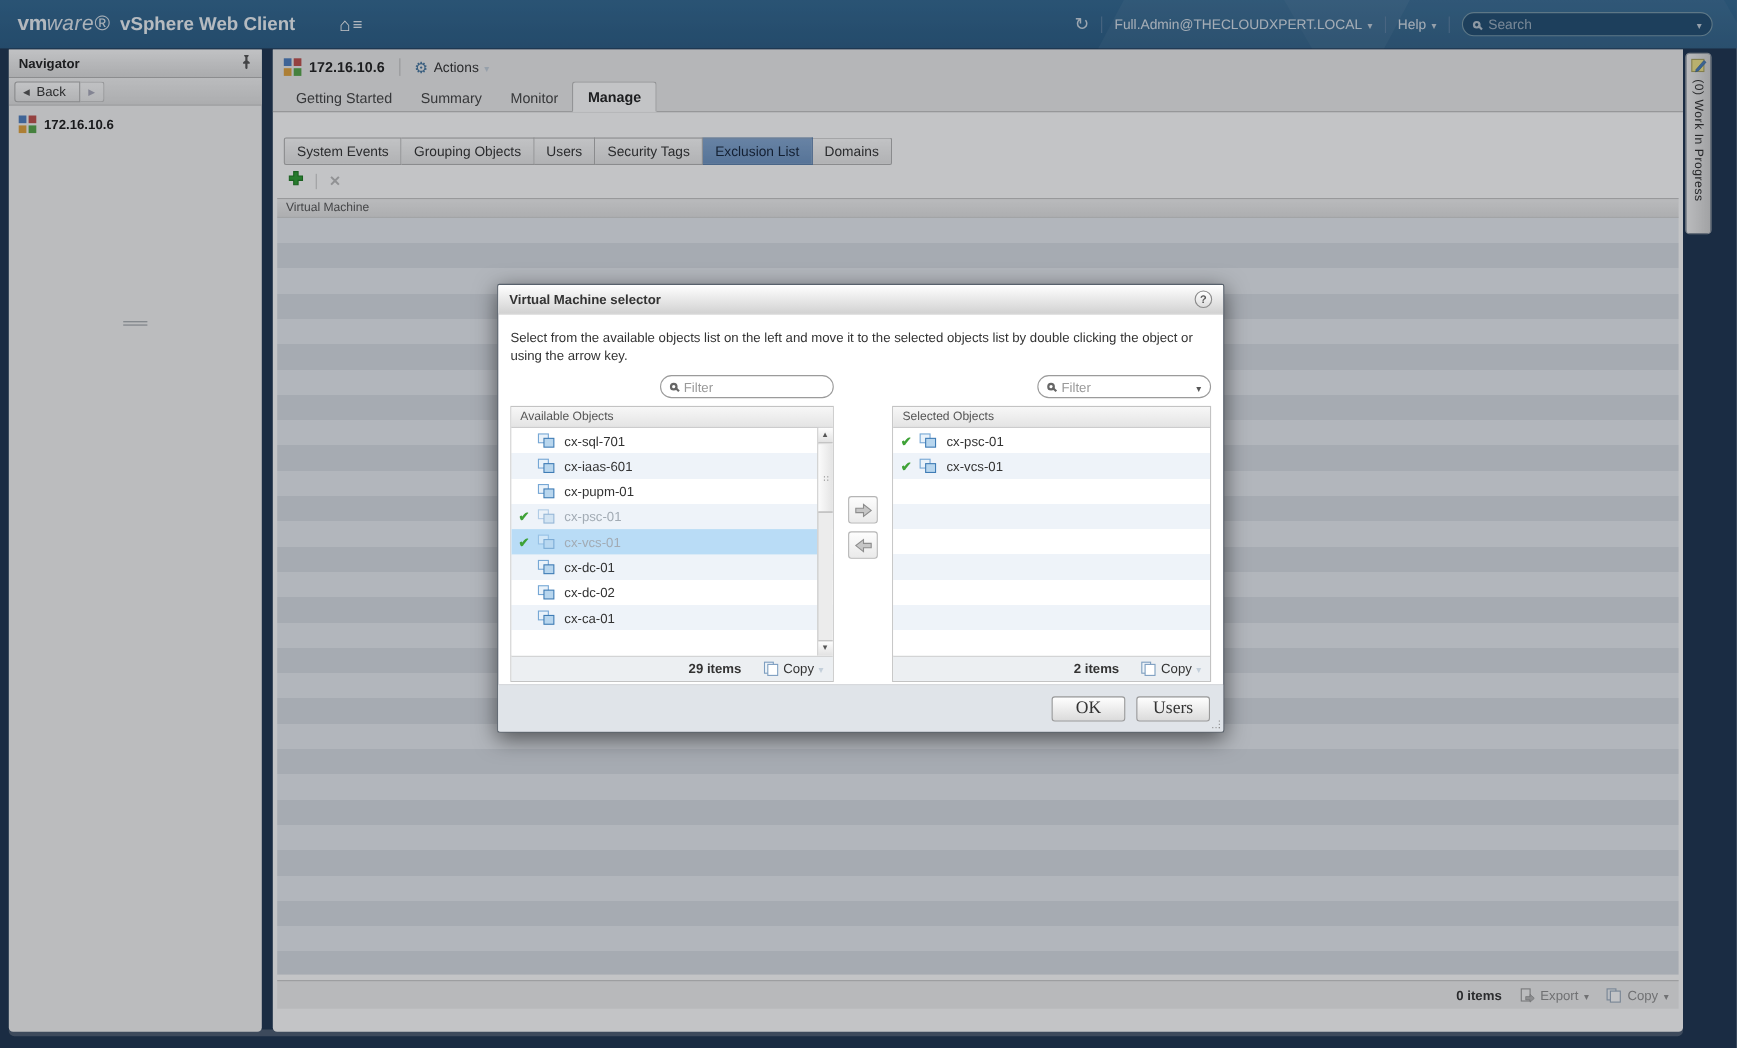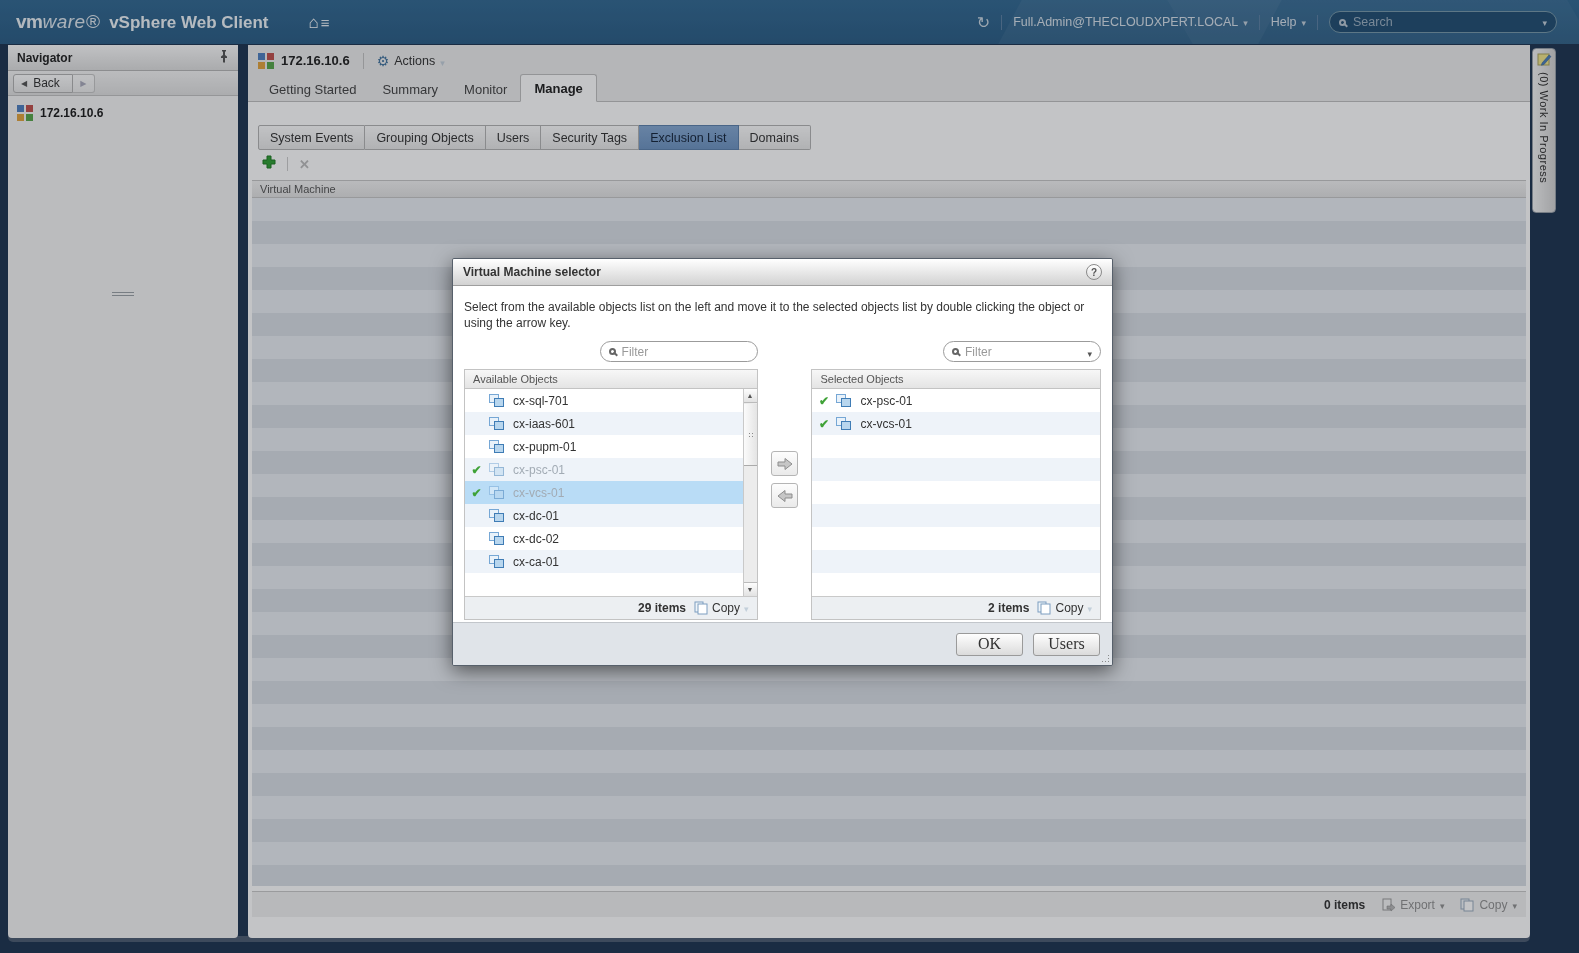--- a/index.html
+++ b/index.html
@@ -150,21 +150,21 @@
   .sc-up,.sc-dn { position:absolute; left:0; right:0; height:14px; background:linear-gradient(#fdfdfd,#e2e2e2);
                   text-align:center; font-size:7px; color:#555; line-height:14px; }
   .sc-up { top:0; border-bottom:1px solid #bbb; } .sc-up::before { content:'▲'; }
   .sc-dn { bottom:0; border-top:1px solid #bbb; } .sc-dn::before { content:'▼'; }
   .sc-thumb { position:absolute; left:0; right:0; top:15px; height:62px;
               background:linear-gradient(90deg,#fbfbfb,#e4e4e4); border-bottom:1px solid #aaa;
               display:flex; align-items:center; justify-content:center; }
   .grip4 { width:1px; height:1px; background:#8a8a8a;
            box-shadow:3px 0 #8a8a8a, 0 3px #8a8a8a, 3px 3px #8a8a8a; margin:-2px 0 0 -2px; }
   .list-foot { height:23px; background:#eceff2; border-top:1px solid #c9c9c9; display:flex;
-               align-items:center; justify-content:flex-end; gap:8px; padding:0 8px; font-size:12px; color:#333; }
+               align-items:center; justify-content:flex-end; gap:20px; padding:0 8px; font-size:12px; color:#333; }
   .list-foot .cnt { font-size:12px; }
   .copyg { display:flex; align-items:center; gap:4px; color:#333; }
   .arrows { width:54px; display:flex; flex-direction:column; align-items:center; gap:7px; padding-top:82px; }
   .abtn { width:27px; height:25px; border:1px solid #b5b5b5; border-radius:3px;
           background:linear-gradient(#fdfdfd,#eaeaea); display:flex; align-items:center; justify-content:center; }
   .dlg-foot { height:43px; background:#e0e4e9; border-top:1px solid #c2c6cb; display:flex; align-items:center;
               justify-content:flex-end; gap:10px; padding:0 12px; position:relative; border-radius:0 0 2px 2px; }
   .btn { min-width:67px; height:23px; border:1px solid #9a9a9a; border-radius:3px;
          background:linear-gradient(#fefefe,#dbdbdb); font-size:16px; color:#333; display:flex;
          align-items:center; justify-content:center; font-family:Liberation Serif, serif; }

